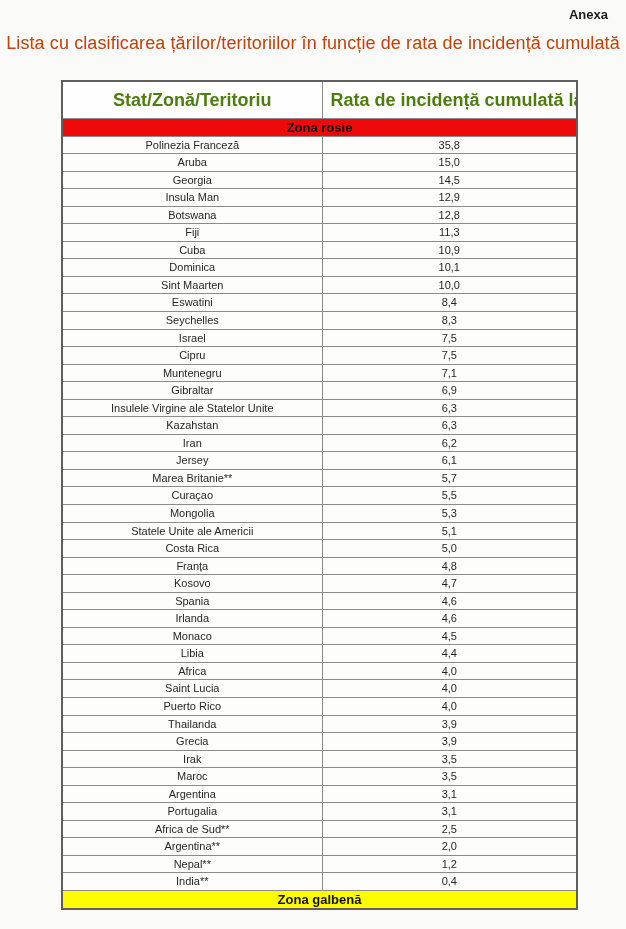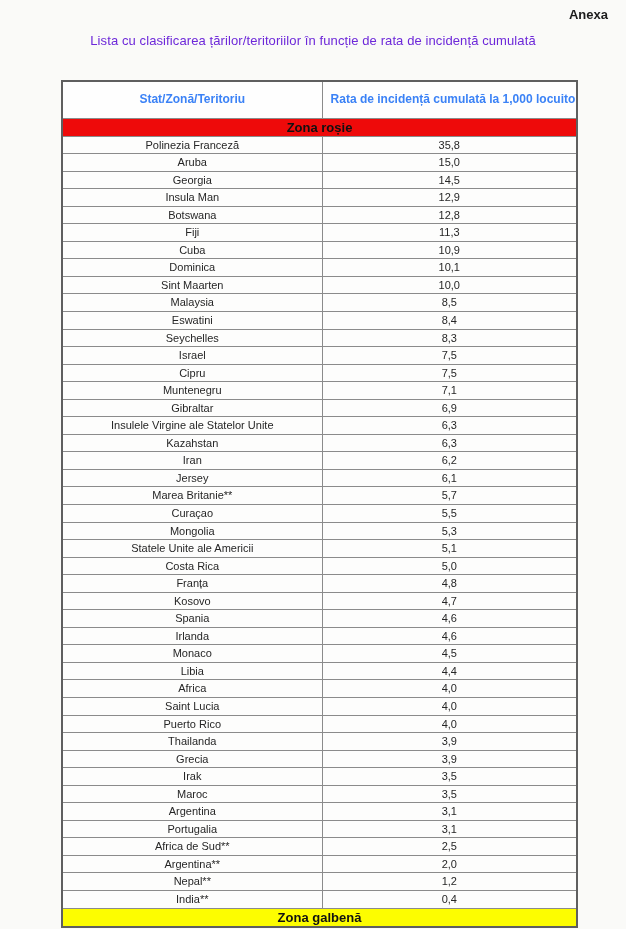--- a/index.html
+++ b/index.html
@@ -19,22 +19,22 @@
     top: 7px; right: 18px;
     font-size: 13px;
     font-weight: bold;
     color: #1c1c1c;
     text-align: center;
   }
   .doc-title {
     position: absolute;
     top: 33px; left: 0; right: 0;
     text-align: center;
-    font-size: 13px;
-    color: #6d28d9;
+    font-size: 18px;
+    color: #c2410c;
     letter-spacing: 0.1px;
   }
   table.incidence {
     position: absolute;
     top: 80px; left: 61px;
     width: 517px;
     border-collapse: collapse;
     table-layout: fixed;
     background: #fefefe;
     border: 2px solid #5f5f5f;
@@ -44,23 +44,23 @@
     border: 1px solid #8b8b8b;
     text-align: center;
     vertical-align: middle;
     overflow: hidden;
     white-space: nowrap;
   }
   col.c-state { width: 50.5%; }
   col.c-rate  { width: 49.5%; }
   th.hdr {
     height: 37px;
-    font-size: 12px;
+    font-size: 18px;
     font-weight: bold;
-    color: #3b82f6;
+    color: #4d7c0f;
     white-space: normal;
     line-height: 1.25;
     padding: 2px 8px;
   }
   tr.zone-row td {
     height: 17px;
     font-size: 13px;
     font-weight: bold;
     color: #111;
     line-height: 17px;
@@ -127,24 +127,20 @@
         </tr>
         <tr class="data-row">
           <td>Dominica</td>
           <td>10,1</td>
         </tr>
         <tr class="data-row">
           <td>Sint Maarten</td>
           <td>10,0</td>
         </tr>
         <tr class="data-row">
-          <td>Malaysia</td>
-          <td>8,5</td>
-        </tr>
-        <tr class="data-row">
           <td>Eswatini</td>
           <td>8,4</td>
         </tr>
         <tr class="data-row">
           <td>Seychelles</td>
           <td>8,3</td>
         </tr>
         <tr class="data-row">
           <td>Israel</td>
           <td>7,5</td>

